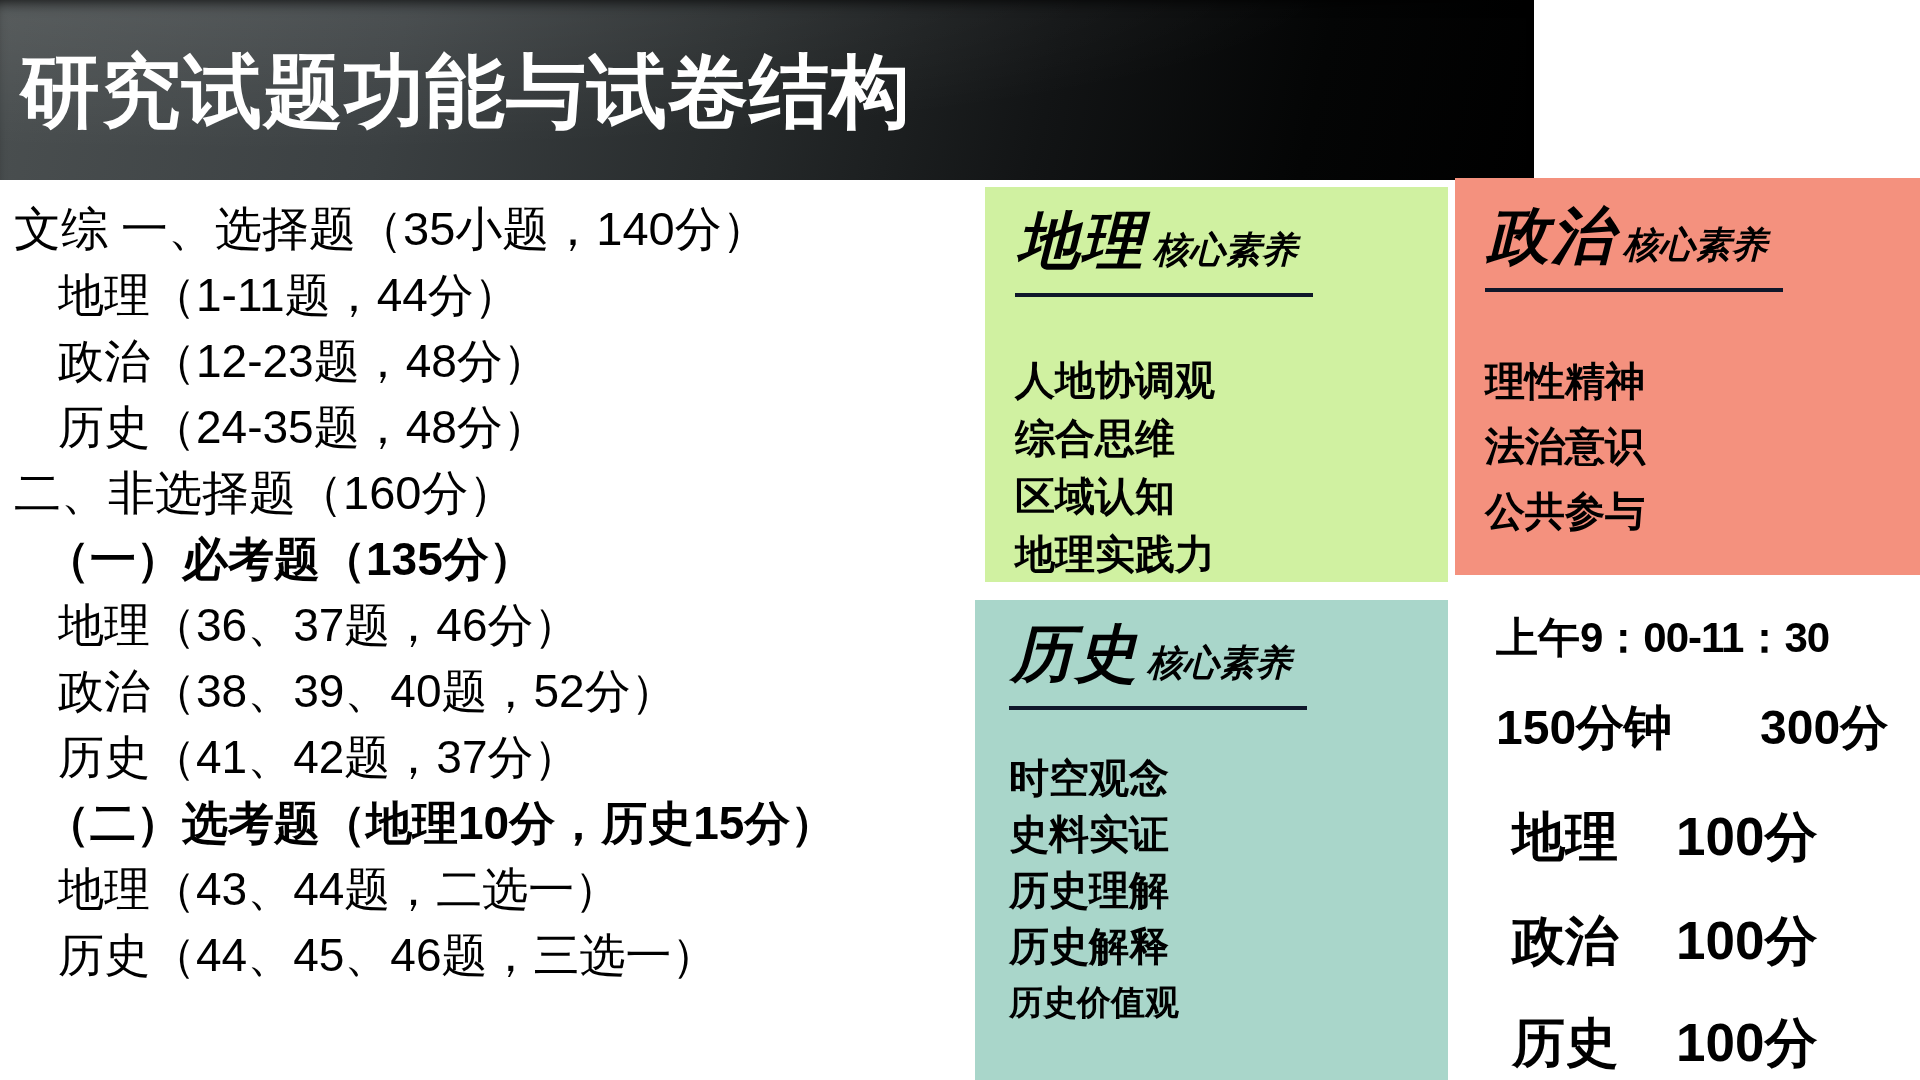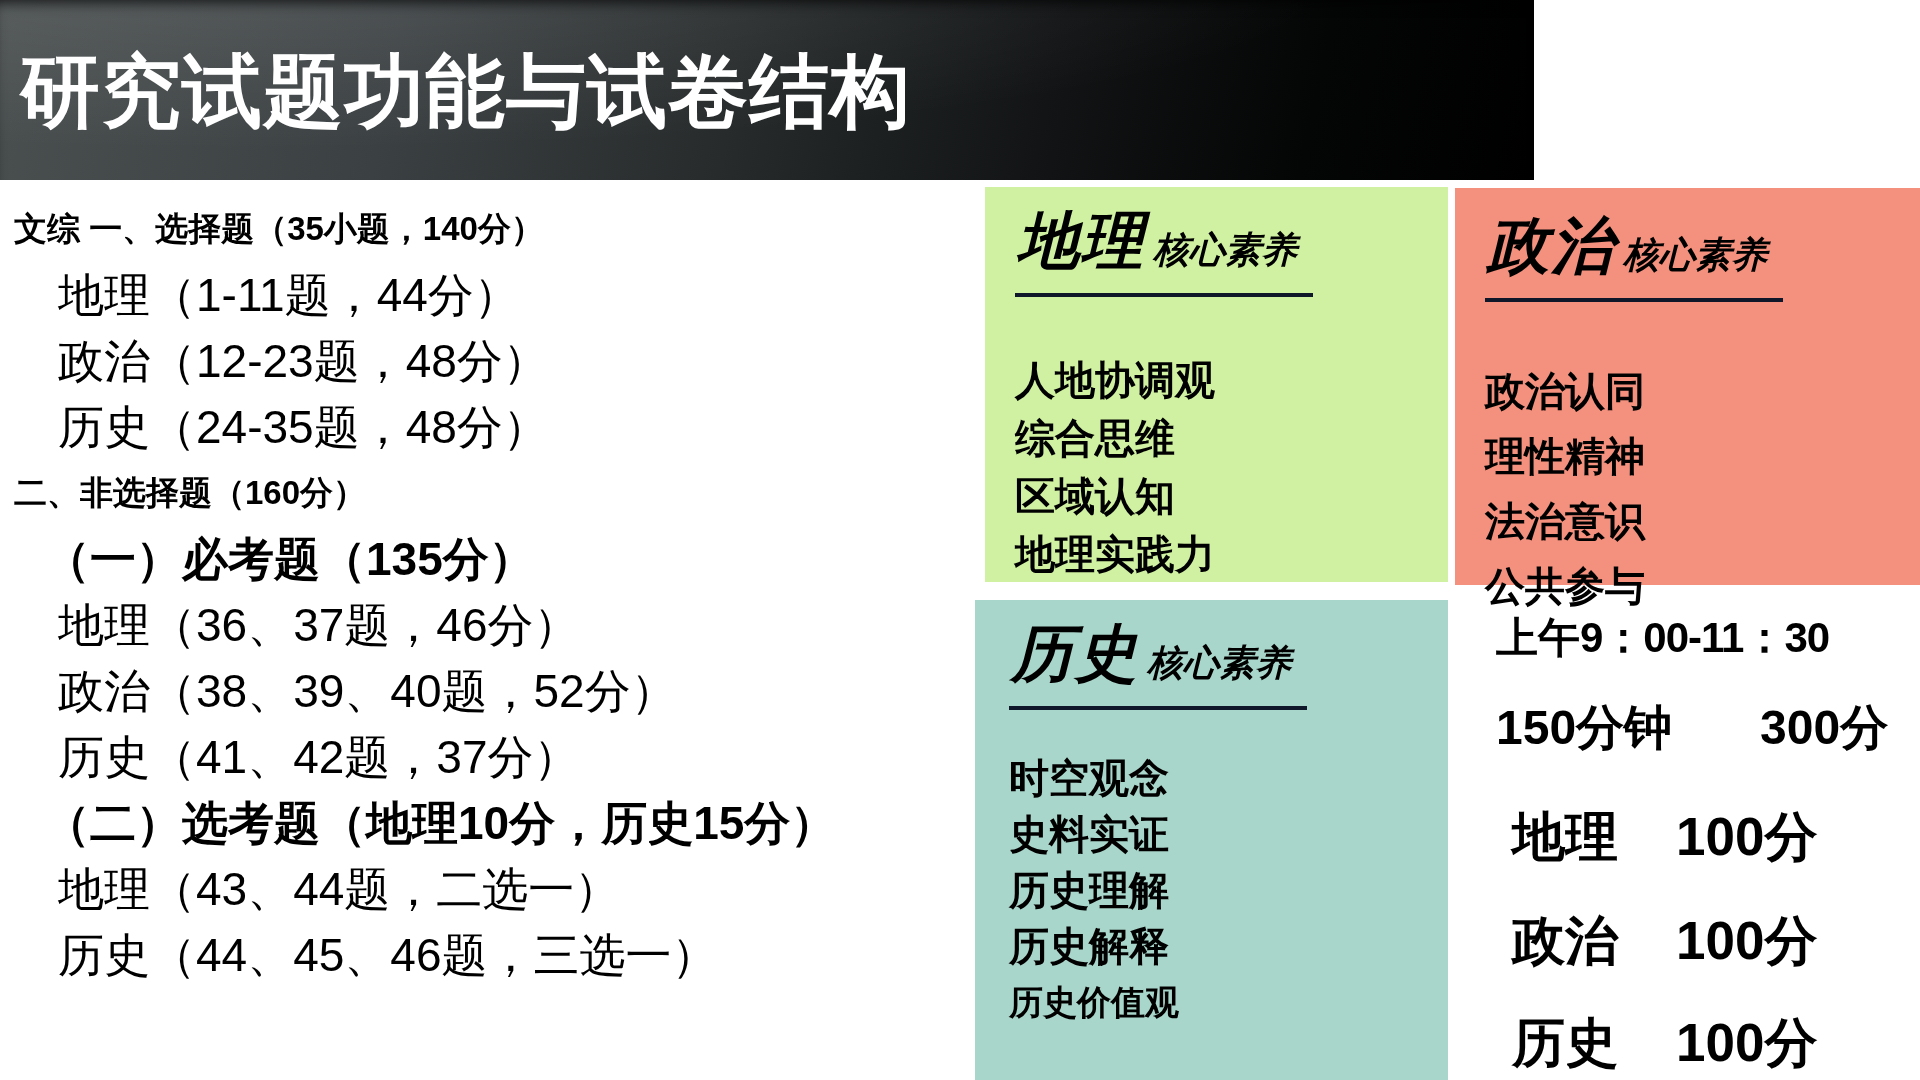--- a/index.html
+++ b/index.html
@@ -21,28 +21,28 @@
     position:absolute;left:20px;top:50%;transform:translateY(-47%);
     margin:0;font-size:80px;font-weight:900;color:#fff;
     letter-spacing:1px;white-space:nowrap;
   }
 
   
   .outline{position:absolute;left:14px;top:196px;width:965px;}
   .outline .line{
     font-size:46px;line-height:66px;font-weight:500;white-space:nowrap;
   }
-  .outline .line.h{font-weight:700;font-size:33px;}
+  .outline .line.h{font-weight:400;font-size:47px;}
   .outline .line.sub{padding-left:44px;}
   .outline .line.sub2{padding-left:30px;font-weight:bold;}
 
   
   .box{position:absolute;box-sizing:border-box;}
   .box.geo{left:985px;top:187px;width:463px;height:395px;background:#d0f1a1;padding:12px 0 0 30px;}
-  .box.pol{left:1455px;top:188px;width:465px;height:397px;background:#f4917e;padding:16px 0 8px 30px;}
+  .box.pol{left:1455px;top:178px;width:465px;height:397px;background:#f4917e;padding:16px 0 8px 30px;}
   .box.his{left:975px;top:600px;width:473px;height:480px;background:#a9d6ca;padding:12px 0 0 34px;}
 
   .box-title{display:inline-block;border-bottom:4px solid #0f172a;padding:0 16px 10px 2px;white-space:nowrap;font-style:italic;}
   .box-title .subject{font-size:62px;font-weight:900;letter-spacing:2px;}
   .box-title .suffix{font-size:36px;font-weight:700;font-family:"DejaVu Serif",serif;margin-left:8px;}
 
   .items{list-style:none;margin:0;padding:0;font-family:"DejaVu Serif",serif;font-weight:600;font-size:40px;}
   .geo .items{margin-top:54px;}
   .geo .items li{line-height:58px;}
   .pol .items{margin-top:56px;}
@@ -95,21 +95,20 @@
       <li>区域认知</li>
       <li>地理实践力</li>
     </ul>
   </aside>
 
   <aside class="box pol">
     <div class="box-title">
       <span class="subject">政治</span><span class="suffix">核心素养</span>
     </div>
     <ul class="items">
-      <li>政治认同</li>
       <li>理性精神</li>
       <li>法治意识</li>
       <li>公共参与</li>
     </ul>
   </aside>
 
   <aside class="box his">
     <div class="box-title">
       <span class="subject">历史</span><span class="suffix">核心素养</span>
     </div>

